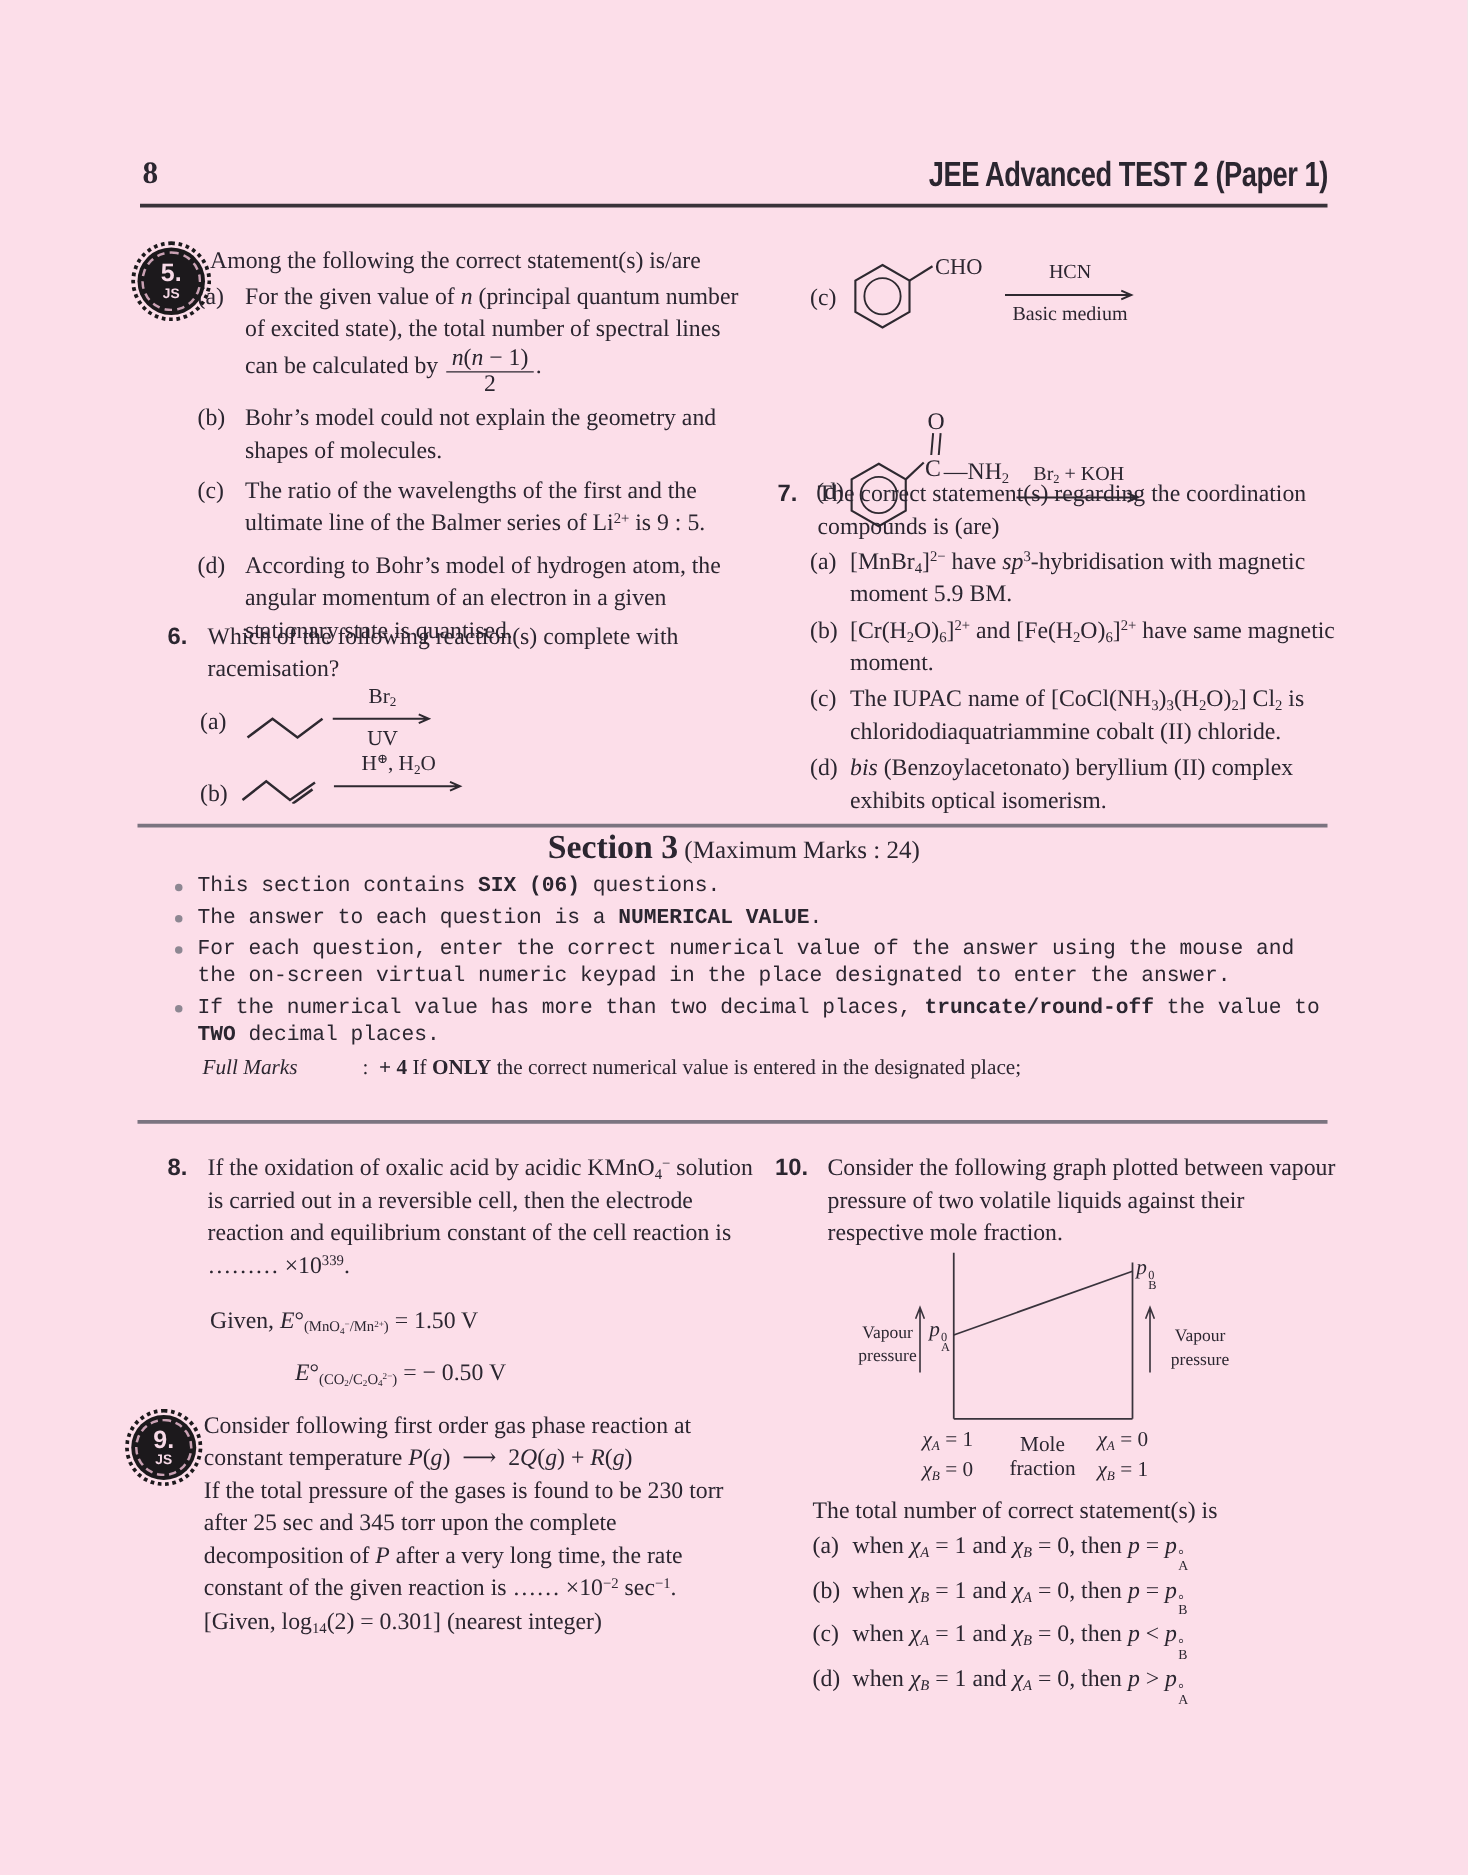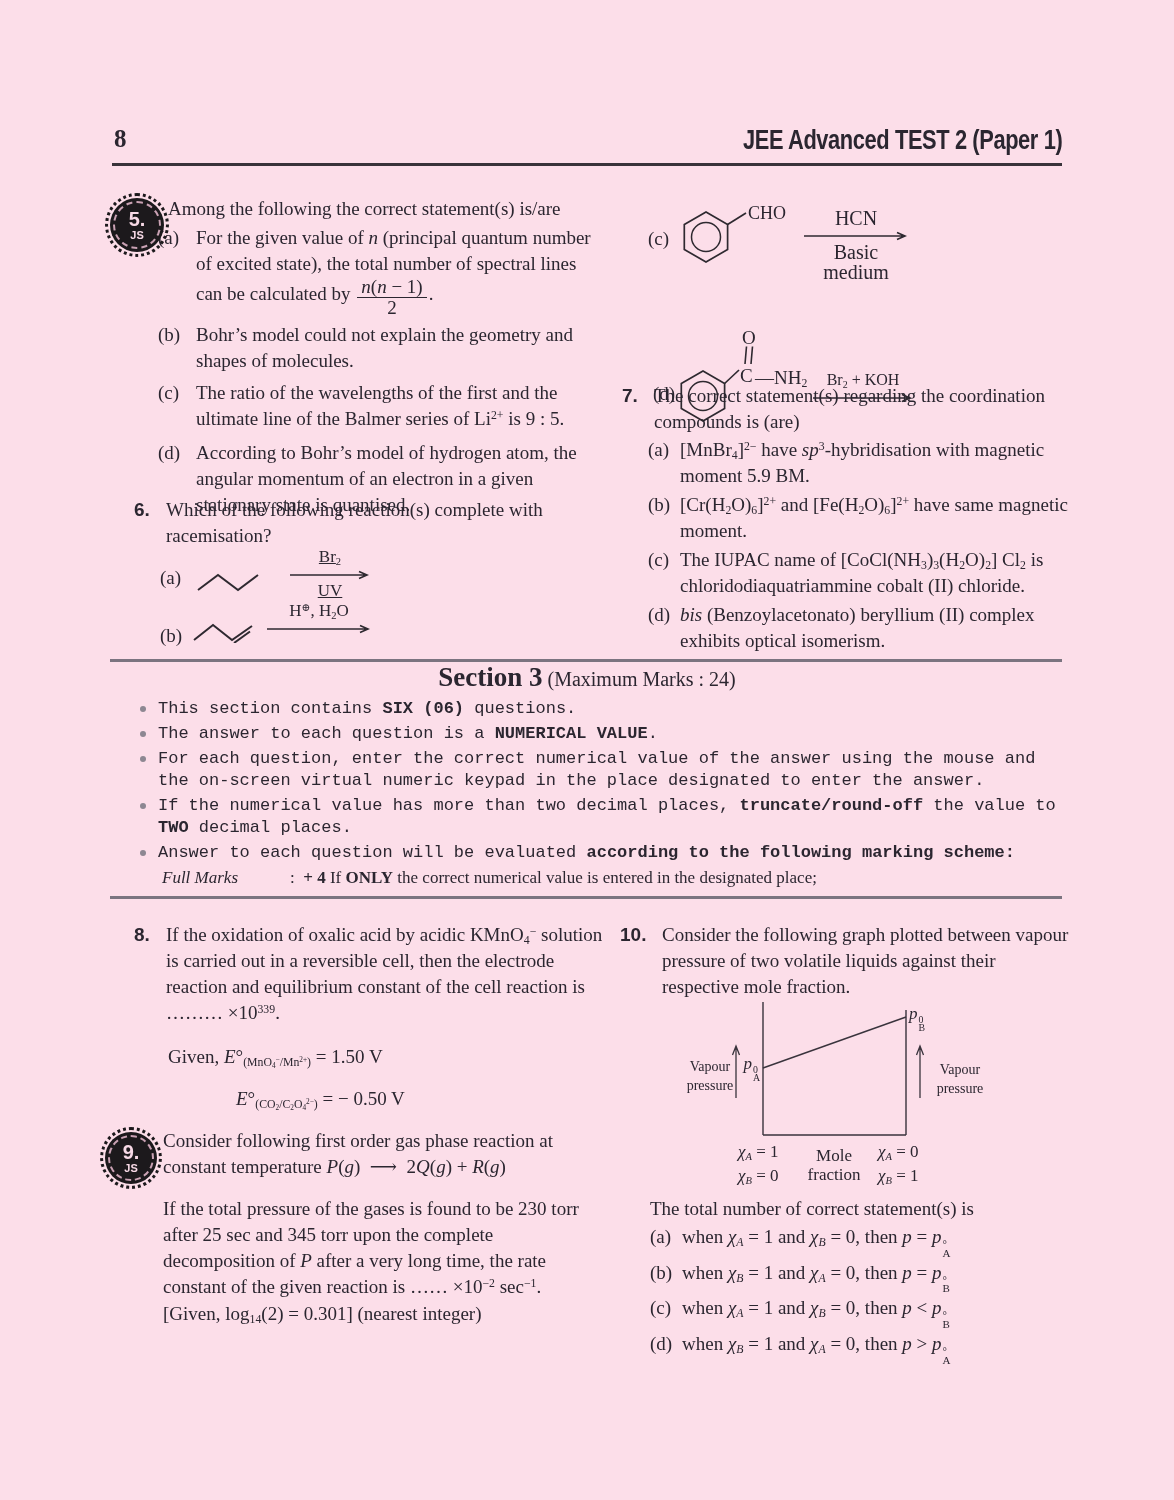--- a/index.html
+++ b/index.html
@@ -97,21 +97,21 @@
   <div class="qblock" style="left:108px;top:497px;width:492px;">
     <div class="qhead" style="margin-left:26px;">
       <span class="qnum">6.</span>
       <span style="flex:1;">Which of the following reaction(s) complete with racemisation?</span>
     </div>
     <div class="rxrow" style="height:52px;margin-top:2px;">
       <span class="rxlab" style="left:52px;top:14px;">(a)</span>
       <svg class="struct" style="position:absolute;left:88px;top:20px;" width="68" height="22" viewBox="0 0 68 22">
         <path d="M2 19 L22 4 L42 19 L62 4" stroke-width="2"></path>
       </svg>
-      <div class="arrowblk" style="left:176px;top:-4px;width:92px;text-decoration:underline;">
+      <div class="arrowblk" style="left:152px;top:-4px;width:92px;">
         <span class="above">Br<sub>2</sub></span>
         <svg width="80" height="12" viewBox="0 0 80 12">
           <path d="M0 6 H76 M69 2.5 L77 6 L69 9.5" stroke="#2e2930" fill="none" stroke-width="1.6"></path>
         </svg>
         <span class="below">UV</span>
       </div>
     </div>
     <div class="rxrow" style="height:54px;">
       <span class="rxlab" style="left:52px;top:20px;">(b)</span>
       <svg class="struct" style="position:absolute;left:84px;top:16px;" width="64" height="24" viewBox="0 0 64 24">
@@ -129,21 +129,21 @@
 
   <div class="qblock" style="left:622px;top:192px;width:452px;height:188px;">
     <div class="rxrow abs" style="left:0;top:8px;width:452px;height:60px;">
       <span class="rxlab" style="left:26px;top:26px;">(c)</span>
       <svg class="struct" style="position:absolute;left:50px;top:-3px;" width="130" height="76" viewBox="0 0 130 76">
         <path d="M34 15 L55.6 27.5 L55.6 52.5 L34 65 L12.3 52.5 L12.3 27.5 Z" stroke-width="1.7"></path>
         <circle cx="34" cy="40" r="14.5" stroke-width="1.5"></circle>
         <path d="M55.6 27.5 L74 16" stroke-width="1.7"></path>
       </svg>
       <span class="abs" style="left:126px;top:0;font-size:18px;">CHO</span>
-      <div class="arrowblk" style="left:178px;top:8px;width:112px;font-size:20px;">
+      <div class="arrowblk" style="left:178px;top:8px;width:112px;font-size:16px;">
         <span class="above">HCN</span>
         <svg width="104" height="12" viewBox="0 0 104 12">
           <path d="M0 6 H100 M93 2.5 L101 6 L93 9.5" stroke="#2e2930" fill="none" stroke-width="1.6"></path>
         </svg>
         <span class="below">Basic medium</span>
       </div>
     </div>
     <div class="rxrow abs" style="left:0;top:73px;width:452px;height:115px;">
       <span class="rxlab" style="left:31px;top:56px;">(d)</span>
       <span class="abs" style="left:120px;top:0px;font-size:19px;">O</span>
@@ -207,24 +207,20 @@
       <span>The answer to each question is a <b>NUMERICAL VALUE</b>.</span>
     </div>
     <div class="bullet">
       <span class="dot"></span>
       <span>For each question, enter the correct numerical value of the answer using the mouse and the on-screen virtual numeric keypad in the place designated to enter the answer.</span>
     </div>
     <div class="bullet">
       <span class="dot"></span>
       <span>If the numerical value has more than two decimal places, <b>truncate/round-off</b> the value to <b>TWO</b> decimal places.</span>
     </div>
-    <div class="bullet">
-      <span class="dot"></span>
-      <span>Answer to each question will be evaluated <b>according to the following marking scheme:</b></span>
-    </div>
     <div class="marksrow">
       <span class="mlabel">Full Marks</span>
       <span>: <b>+ 4</b> If <b>ONLY</b> the correct numerical value is entered in the designated place;</span>
     </div>
   </div>
 
   <div class="rule rule-grey" style="left:110px;top:896px;width:952px;height:3px;"></div>
 
   <div class="qblock" style="left:108px;top:922px;width:498px;">
     <div class="qhead" style="margin-left:26px;">
@@ -235,21 +231,21 @@
     <div style="margin:16px 0 0 128px;"><i>E</i>°<sub>(CO<sub>2</sub>/C<sub>2</sub>O<sub>4</sub><sup>2−</sup>)</sub> = − 0.50 V</div>
   </div>
 
   <div class="qblock" style="left:103px;top:1128px;width:505px;">
     <div class="stamp" style="left:2px;top:4px;width:52px;height:52px;">
       <span class="ring"></span>
       <span class="n">9.</span>
       <span class="s">JS</span>
     </div>
     <div style="padding-left:60px;">Consider following first order gas phase reaction at constant temperature <i>P</i>(<i>g</i>) &nbsp;⟶&nbsp; 2<i>Q</i>(<i>g</i>) + <i>R</i>(<i>g</i>)</div>
-    <div style="padding-left:60px;margin-top:16px;">If the total pressure of the gases is found to be 230 torr after 25 sec and 345 torr upon the complete decomposition of <i>P</i> after a very long time, the rate constant of the given reaction is …… ×10<sup>−2</sup> sec<sup>−1</sup>.</div>
+    <div style="padding-left:60px;margin-top:0;">If the total pressure of the gases is found to be 230 torr after 25 sec and 345 torr upon the complete decomposition of <i>P</i> after a very long time, the rate constant of the given reaction is …… ×10<sup>−2</sup> sec<sup>−1</sup>.</div>
     <div style="padding-left:60px;margin-top:1px;">[Given, log<sub>14</sub>(2) = 0.301] (nearest integer)</div>
   </div>
 
   <div class="qblock" style="left:620px;top:922px;width:455px;">
     <div class="qhead">
       <span class="qnum" style="flex-basis:42px;">10.</span>
       <span style="flex:1;">Consider the following graph plotted between vapour pressure of two volatile liquids against their respective mole fraction.</span>
     </div>
 
     <div class="graph">

